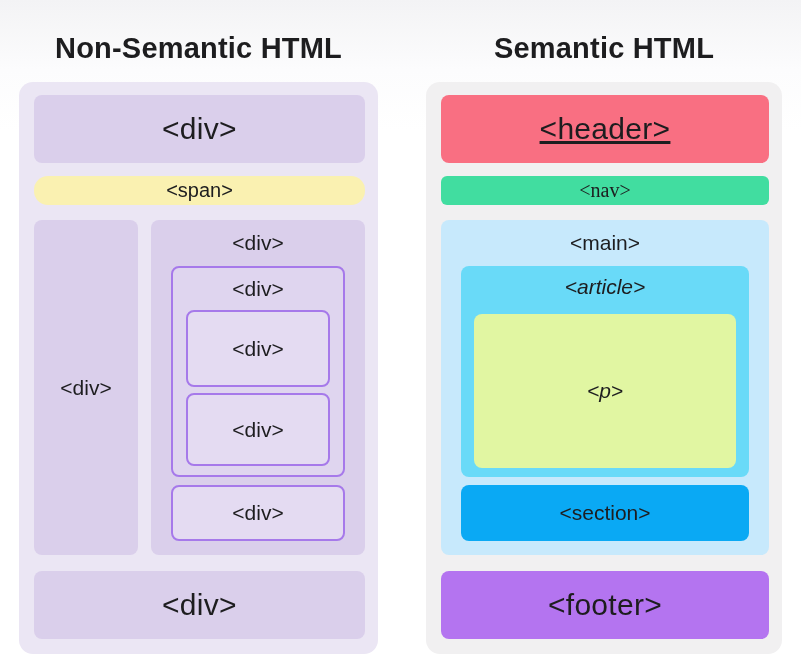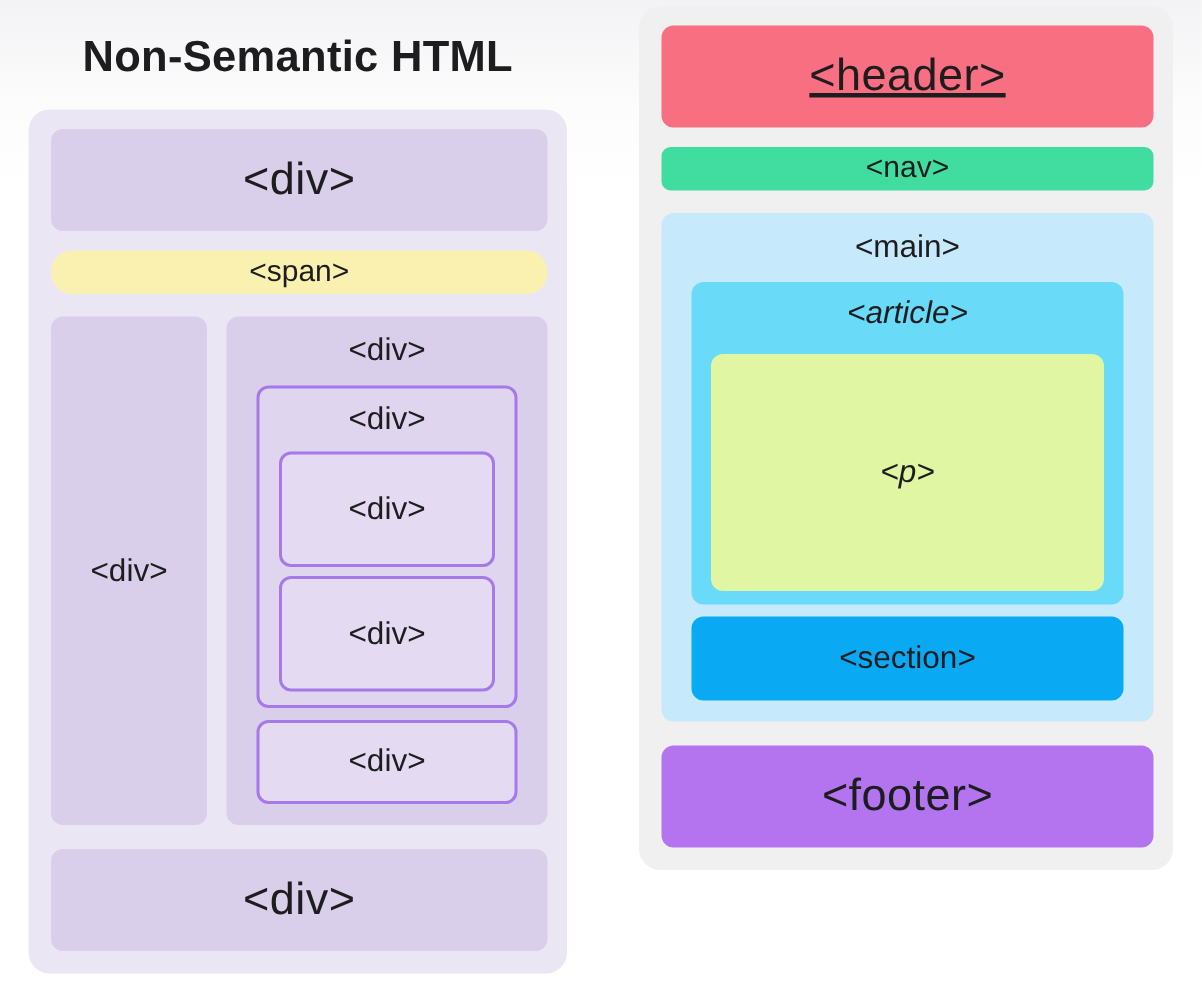--- a/index.html
+++ b/index.html
@@ -6,21 +6,21 @@
   body{
     width:801px;height:668px;overflow:hidden;
     background:linear-gradient(180deg, #f3f3f5 0px, #fcfcfd 70px, #ffffff 130px);
     font-family:"Liberation Sans", sans-serif;
     color:var(--text);
     -webkit-font-smoothing:antialiased;
   }
   .canvas{
     width:801px;height:668px;
     display:flex;justify-content:space-between;
-    padding:4px 19px;box-sizing:border-box;
+    padding:14px 19px;box-sizing:border-box;
   }
   .col{display:flex;flex-direction:column;}
   .col.left{width:359px;}
   .col.right{width:356px;}
   .title-row{
     height:69px;display:flex;align-items:center;justify-content:center;
     font-size:29px;font-weight:700;letter-spacing:0.2px;color:var(--text);
   }
   .panel{
     height:576px;box-sizing:border-box;border-radius:14px;
@@ -85,21 +85,21 @@
     display:flex;align-items:center;justify-content:center;
     font-size:21px;
   }
   .bottombox.lp{background:var(--nested-inner-bg);border:2px solid var(--nested-border);}
   .bottombox.rp{background:var(--section-bg);}
   .fig-figure{background:var(--figure-bg);}
   .fig-p{background:var(--p-bg);}
   .bb-purple{background:var(--left-box-bg);}
   .bb-yellow{background:var(--span-bg);border-radius:14px;}
   .bb-header{background:var(--header-bg);text-decoration:underline;}
-  .bb-nav{background:var(--nav-bg);}
+  .bb-nav{background:var(--nav-bg);font-family:Liberation Serif, serif;}
   .bb-footer{background:var(--footer-bg);}
 </style>
 </head>
 <body>
 
 <div class="canvas">
 
   <div class="col left">
     <div class="title-row">Non-Semantic HTML</div>
     <div class="panel nonsemantic">
@@ -115,20 +115,21 @@
             <div class="innerbox two lp">&lt;div&gt;</div>
           </div>
           <div class="bottombox lp">&lt;div&gt;</div>
         </div>
       </div>
       <div class="bigbox bb-purple">&lt;div&gt;</div>
     </div>
   </div>
 
   <div class="col right">
+    <div class="title-row">Semantic HTML</div>
     <div class="panel semantic">
       <div class="bigbox bb-header">&lt;header&gt;</div>
       <div class="thinbox bb-nav">&lt;nav&gt;</div>
       <div class="midrow r">
         <div class="widecol r">
           <div class="collabel">&lt;main&gt;</div>
           <div class="nestwrap r">
             <div class="nestlabel">&lt;article&gt;</div>
             <div class="innerbox two fig-p">&lt;p&gt;</div>
           </div>

